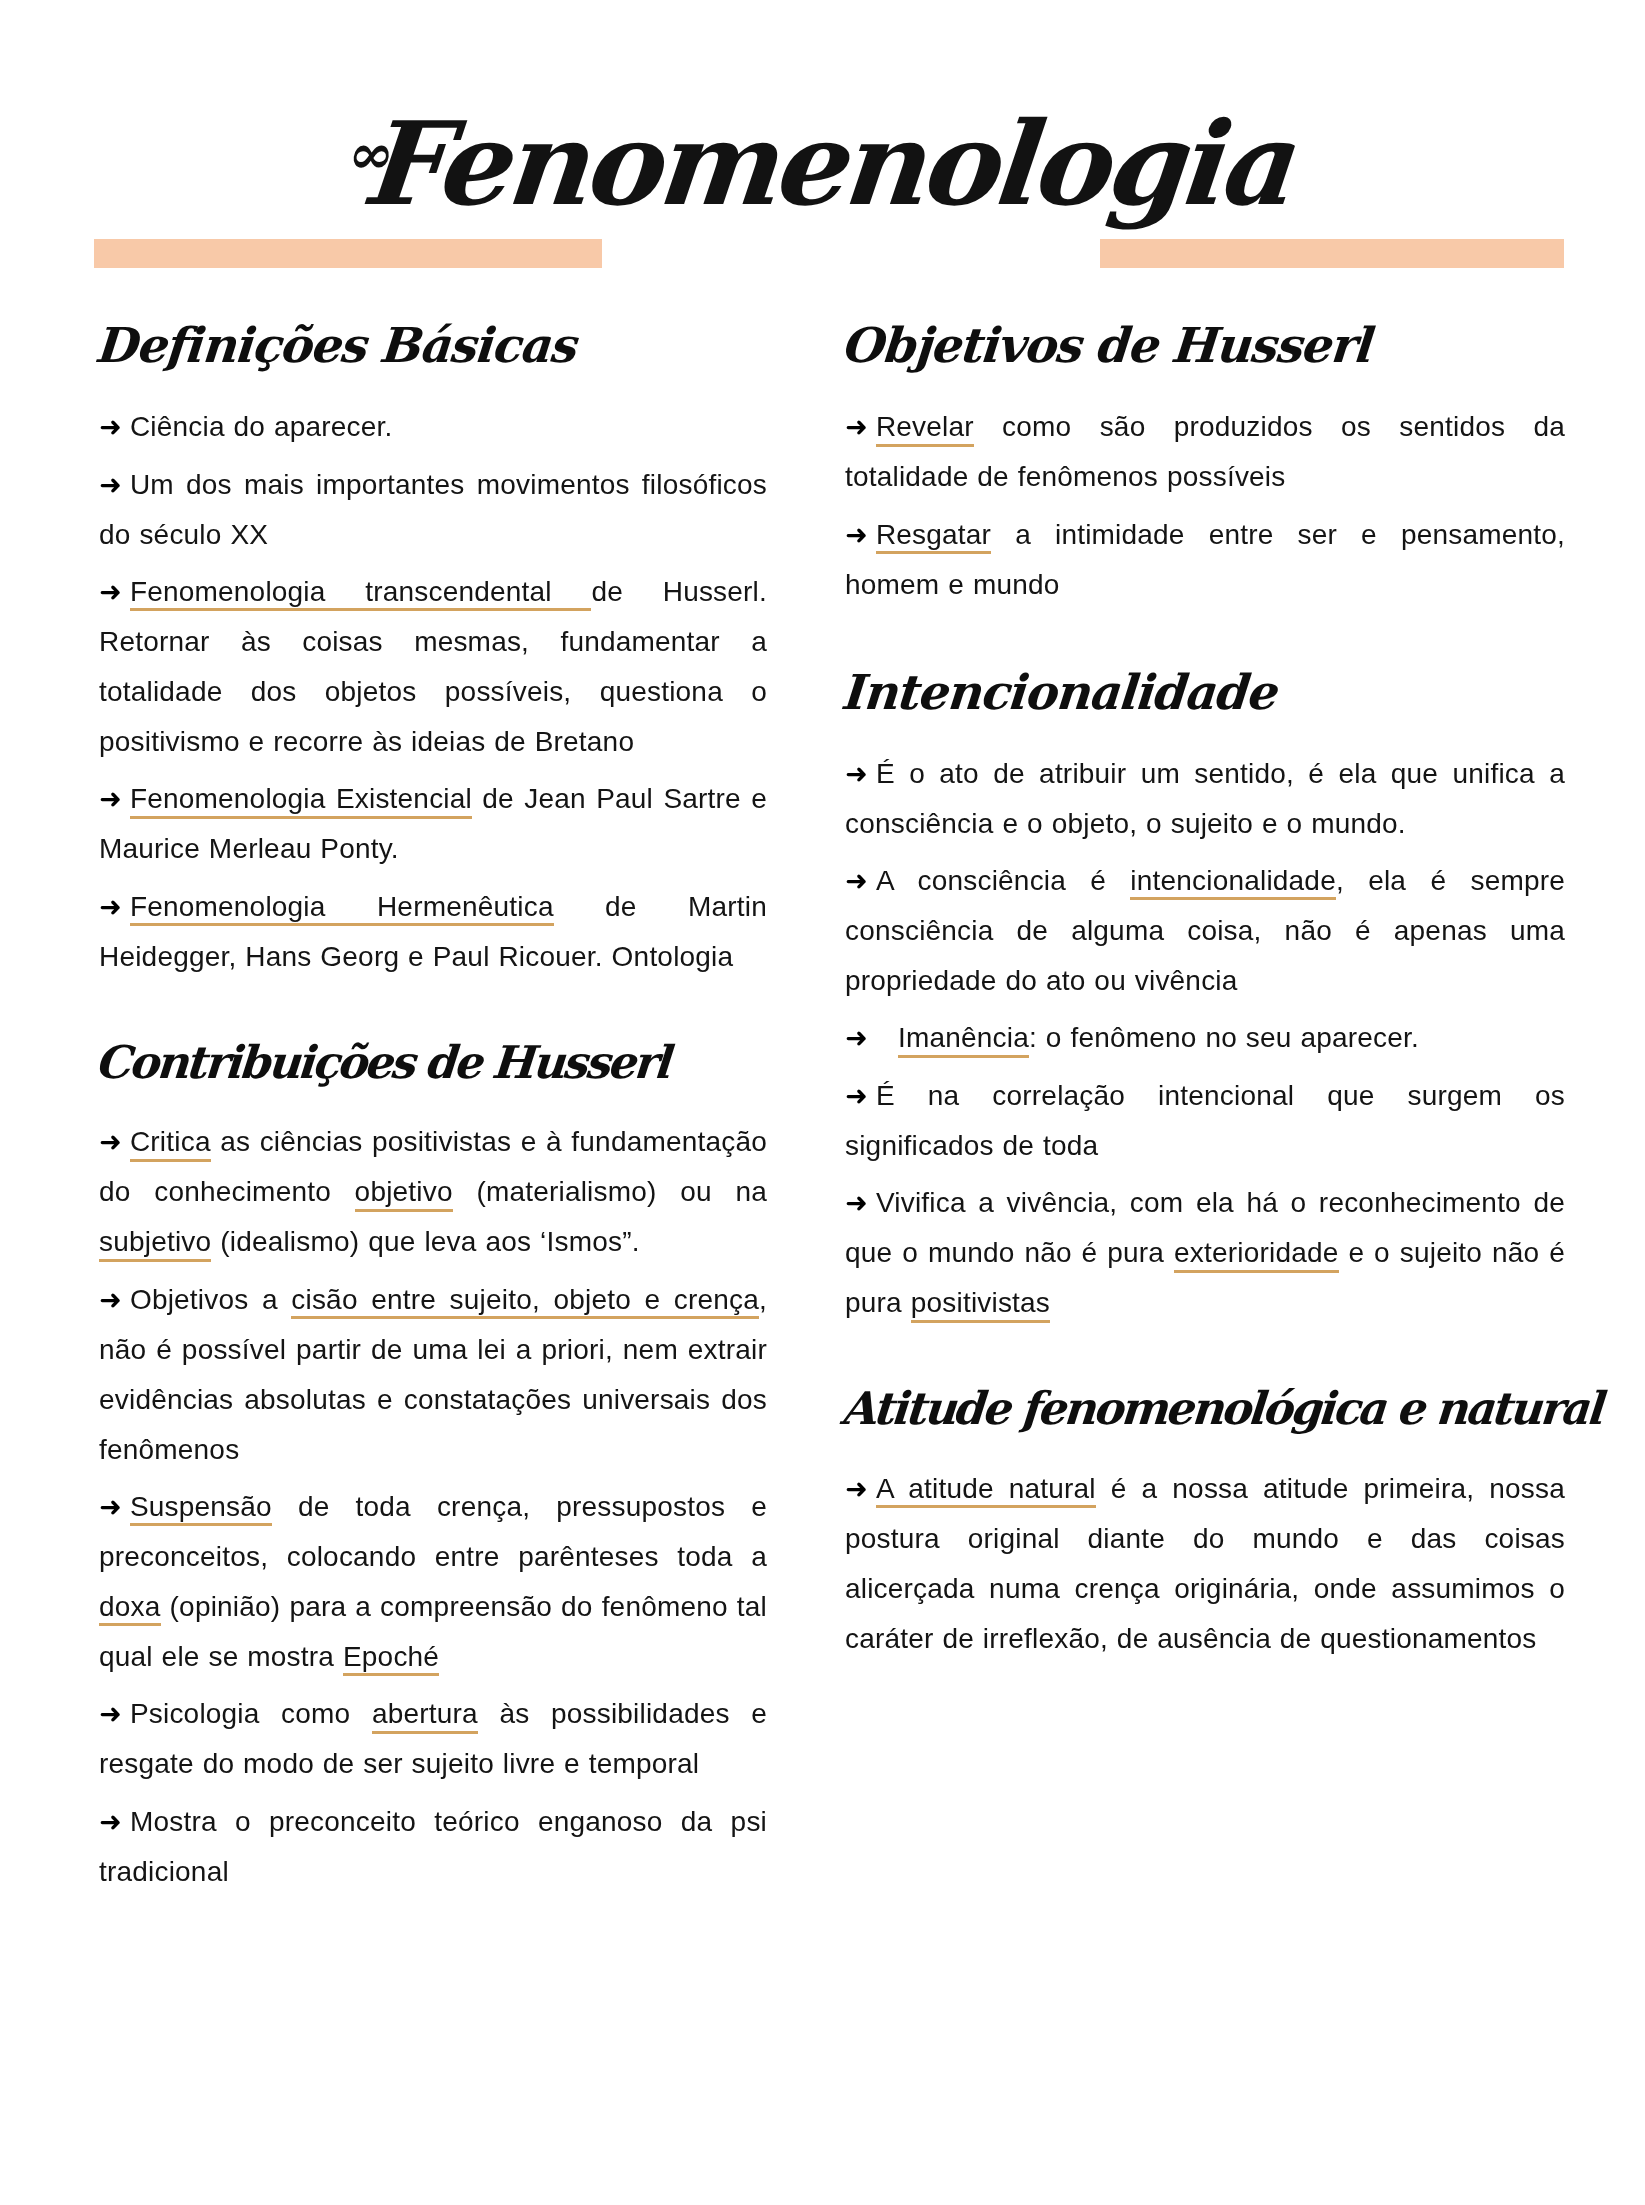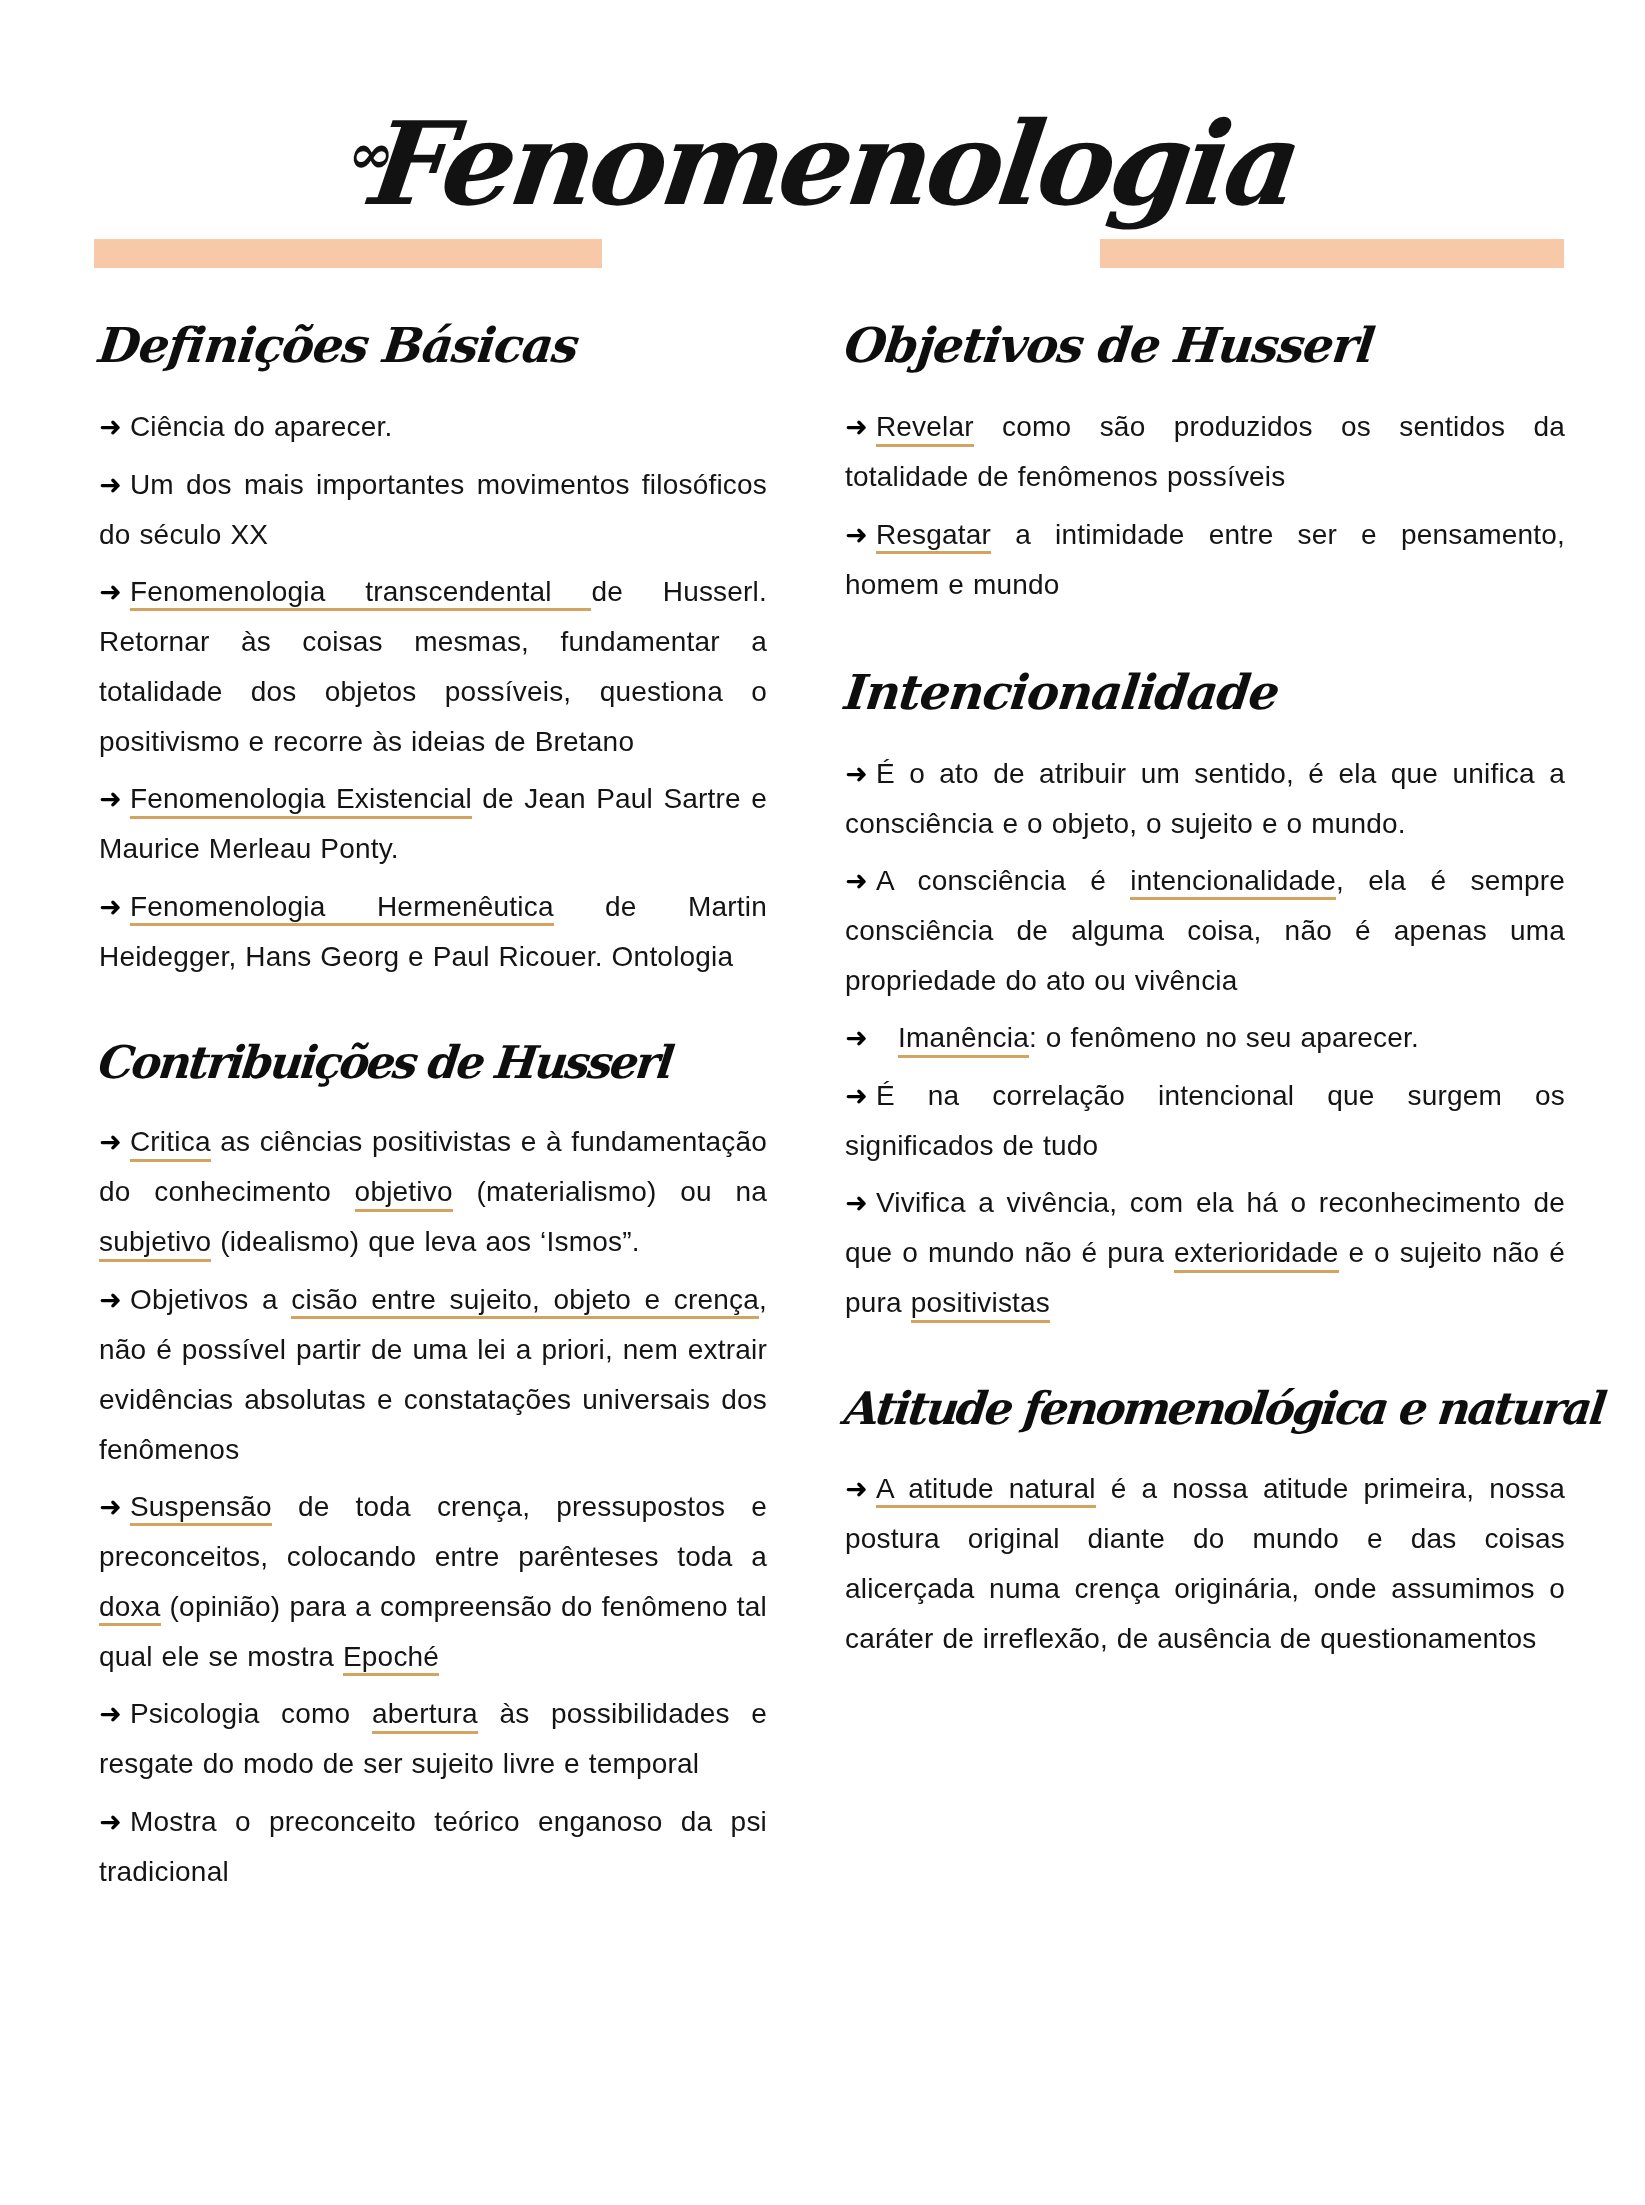--- a/index.html
+++ b/index.html
@@ -160,21 +160,21 @@
         <div class="section">
           <div class="section-heading">Objetivos de Husserl</div>
           <p class="bullet"><span class="arrow">➜</span><span class="u" style="border-bottom-color: rgb(211, 163, 95); margin-top: 36px;">Revelar</span><span> como são produzidos os sentidos da totalidade de fenômenos possíveis</span></p>
           <p class="bullet"><span class="arrow">➜</span><span class="u" style="border-bottom-color: rgb(211, 163, 95);">Resgatar</span><span> a intimidade entre ser e pensamento, homem e mundo</span></p>
         </div>
         <div class="section gap-lg">
           <div class="section-heading">Intencionalidade</div>
           <p class="bullet"><span class="arrow">➜</span><span>É o ato de atribuir um sentido, é ela que unifica a consciência e o objeto, o sujeito e o mundo.</span></p>
           <p class="bullet"><span class="arrow">➜</span><span>A consciência é </span><span class="u" style="border-bottom-color: rgb(211, 163, 95);">intencionalidade</span><span>, ela é sempre consciência de alguma coisa, não é apenas uma propriedade do ato ou vivência</span></p>
           <p class="bullet"><span class="arrow">➜</span><span class="u" style="border-bottom-color: rgb(211, 163, 95); margin-left: 22px;">Imanência</span><span>: o fenômeno no seu aparecer.</span></p>
-          <p class="bullet"><span class="arrow">➜</span><span>É na correlação intencional que surgem os significados de tudo</span></p>
+          <p class="bullet"><span class="arrow">➜</span><span>É na correlação intencional que surgem os significados de toda</span></p>
           <p class="bullet"><span class="arrow">➜</span><span>Vivifica a vivência, com ela há o reconhecimento de que o mundo não é pura </span><span class="u" style="border-bottom-color: rgb(211, 163, 95); margin-top: 42px;">exterioridade</span><span> e o sujeito não é pura </span><span class="u" style="border-bottom-color: rgb(211, 163, 95);">positivistas</span></p>
         </div>
         <div class="section gap-lg">
           <div class="section-heading tight">Atitude fenomenológica e natural</div>
           <p class="bullet"><span class="arrow">➜</span><span class="u" style="border-bottom-color: rgb(211, 163, 95);">A atitude natural</span><span> é a nossa atitude primeira, nossa postura original diante do mundo e das coisas alicerçada numa crença originária, onde assumimos o caráter de irreflexão, de ausência de questionamentos</span></p>
         </div>
       </div>
   </div>
 
 </div>

